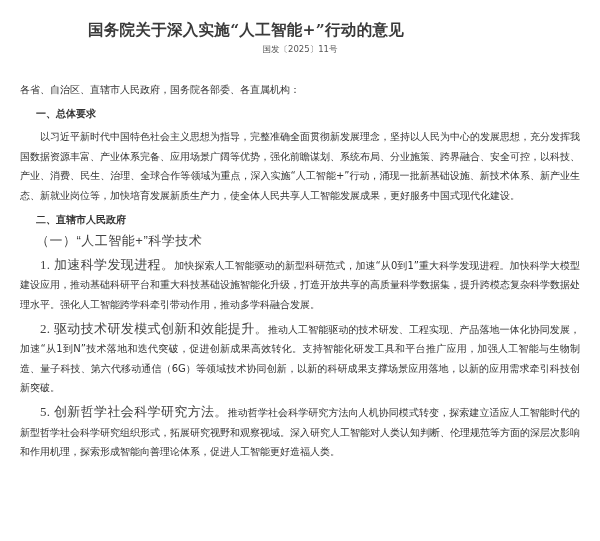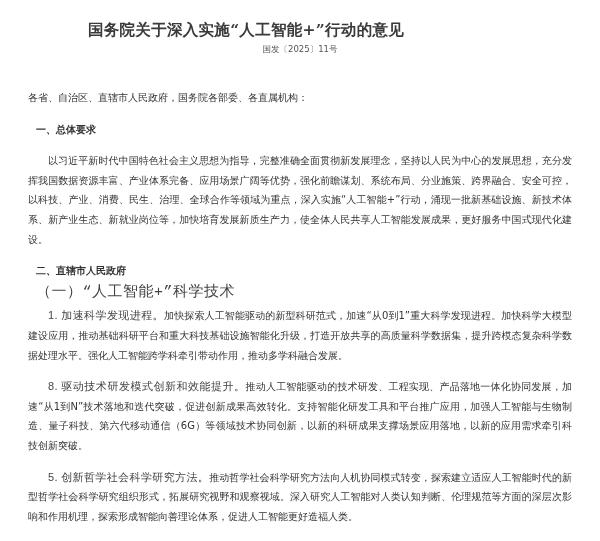--- a/index.html
+++ b/index.html
@@ -5,39 +5,39 @@
   html, body { margin:0; padding:0; background:#ffffff; }
   body { width:600px; height:541px; overflow:hidden; position:relative;
          font-family:"DejaVu Sans", "Liberation Sans", sans-serif; color:#333333; }
   .title { position:absolute; left:0; width:492px; top:20px; text-align:center;
            font-family:"DejaVu Serif","Liberation Serif",serif; font-size:15.5px;
            font-weight:bold; color:#3a3a3a; letter-spacing:0.3px; }
   .docno { position:absolute; left:0; width:600px; top:44px; text-align:center;
            font-size:8.5px; color:#555; }
   .body { position:absolute; left:16px; top:76px; width:568px; font-size:10px;
           line-height:19.6px; color:#333; }
-  .body p { margin:12px; text-align:justify; }
+  .body p { margin:4px; text-align:justify; }
   .indent { text-indent:20px; }
   .h1 { font-weight:bold; padding-left:20px; font-family:Liberation Sans, sans-serif; margin:1px 0 !important; }
-  .h2 { padding-left:20px; font-size:15px; font-family:Liberation Mono, monospace; color:#444; letter-spacing:0.5px; margin:2px 0 !important; }
-  .lead { font-family:Liberation Sans, sans-serif; font-size:11px; color:#444; letter-spacing:0.3px; }
+  .h2 { padding-left:20px; font-size:13px; font-family:Liberation Sans, sans-serif; color:#444; letter-spacing:0.5px; margin:2px 0 !important; }
+  .lead { font-family:Liberation Serif, serif; font-size:13px; color:#444; letter-spacing:0.3px; }
   .item { margin-top:4px !important; }
 </style>
 </head>
 <body>
 
 <div class="title">国务院关于深入实施“人工智能+”行动的意见</div>
 <div class="docno">国发〔2025〕11号</div>
 
 <div class="body">
   <p>各省、自治区、直辖市人民政府，国务院各部委、各直属机构：</p>
 
   <p class="h1">一、总体要求</p>
   <p class="indent">以习近平新时代中国特色社会主义思想为指导，完整准确全面贯彻新发展理念，坚持以人民为中心的发展思想，充分发挥我国数据资源丰富、产业体系完备、应用场景广阔等优势，强化前瞻谋划、系统布局、分业施策、跨界融合、安全可控，以科技、产业、消费、民生、治理、全球合作等领域为重点，深入实施“人工智能+”行动，涌现一批新基础设施、新技术体系、新产业生态、新就业岗位等，加快培育发展新质生产力，使全体人民共享人工智能发展成果，更好服务中国式现代化建设。</p>
 
   <p class="h1">二、直辖市人民政府</p>
   <p class="h2">（一）“人工智能+”科学技术</p>
 
   <p class="indent item"><span class="lead">1. 加速科学发现进程。</span><span>加快探索人工智能驱动的新型科研范式，加速“从0到1”重大科学发现进程。加快科学大模型建设应用，推动基础科研平台和重大科技基础设施智能化升级，打造开放共享的高质量科学数据集，提升跨模态复杂科学数据处理水平。强化人工智能跨学科牵引带动作用，推动多学科融合发展。</span></p>
-  <p class="indent item"><span class="lead">8. 驱动技术研发模式创新和效能提升。</span><span>推动人工智能驱动的技术研发、工程实现、产品落地一体化协同发展，加速“从1到N”技术落地和迭代突破，促进创新成果高效转化。支持智能化研发工具和平台推广应用，加强人工智能与生物制造、量子科技、第六代移动通信（6G）等领域技术协同创新，以新的科研成果支撑场景应用落地，以新的应用需求牵引科技创新突破。</span></p>
+  <p class="indent item"><span class="lead">2. 驱动技术研发模式创新和效能提升。</span><span>推动人工智能驱动的技术研发、工程实现、产品落地一体化协同发展，加速“从1到N”技术落地和迭代突破，促进创新成果高效转化。支持智能化研发工具和平台推广应用，加强人工智能与生物制造、量子科技、第六代移动通信（6G）等领域技术协同创新，以新的科研成果支撑场景应用落地，以新的应用需求牵引科技创新突破。</span></p>
   <p class="indent item"><span class="lead">5. 创新哲学社会科学研究方法。</span><span>推动哲学社会科学研究方法向人机协同模式转变，探索建立适应人工智能时代的新型哲学社会科学研究组织形式，拓展研究视野和观察视域。深入研究人工智能对人类认知判断、伦理规范等方面的深层次影响和作用机理，探索形成智能向善理论体系，促进人工智能更好造福人类。</span></p>
 
 </div>
 
 </body></html>

